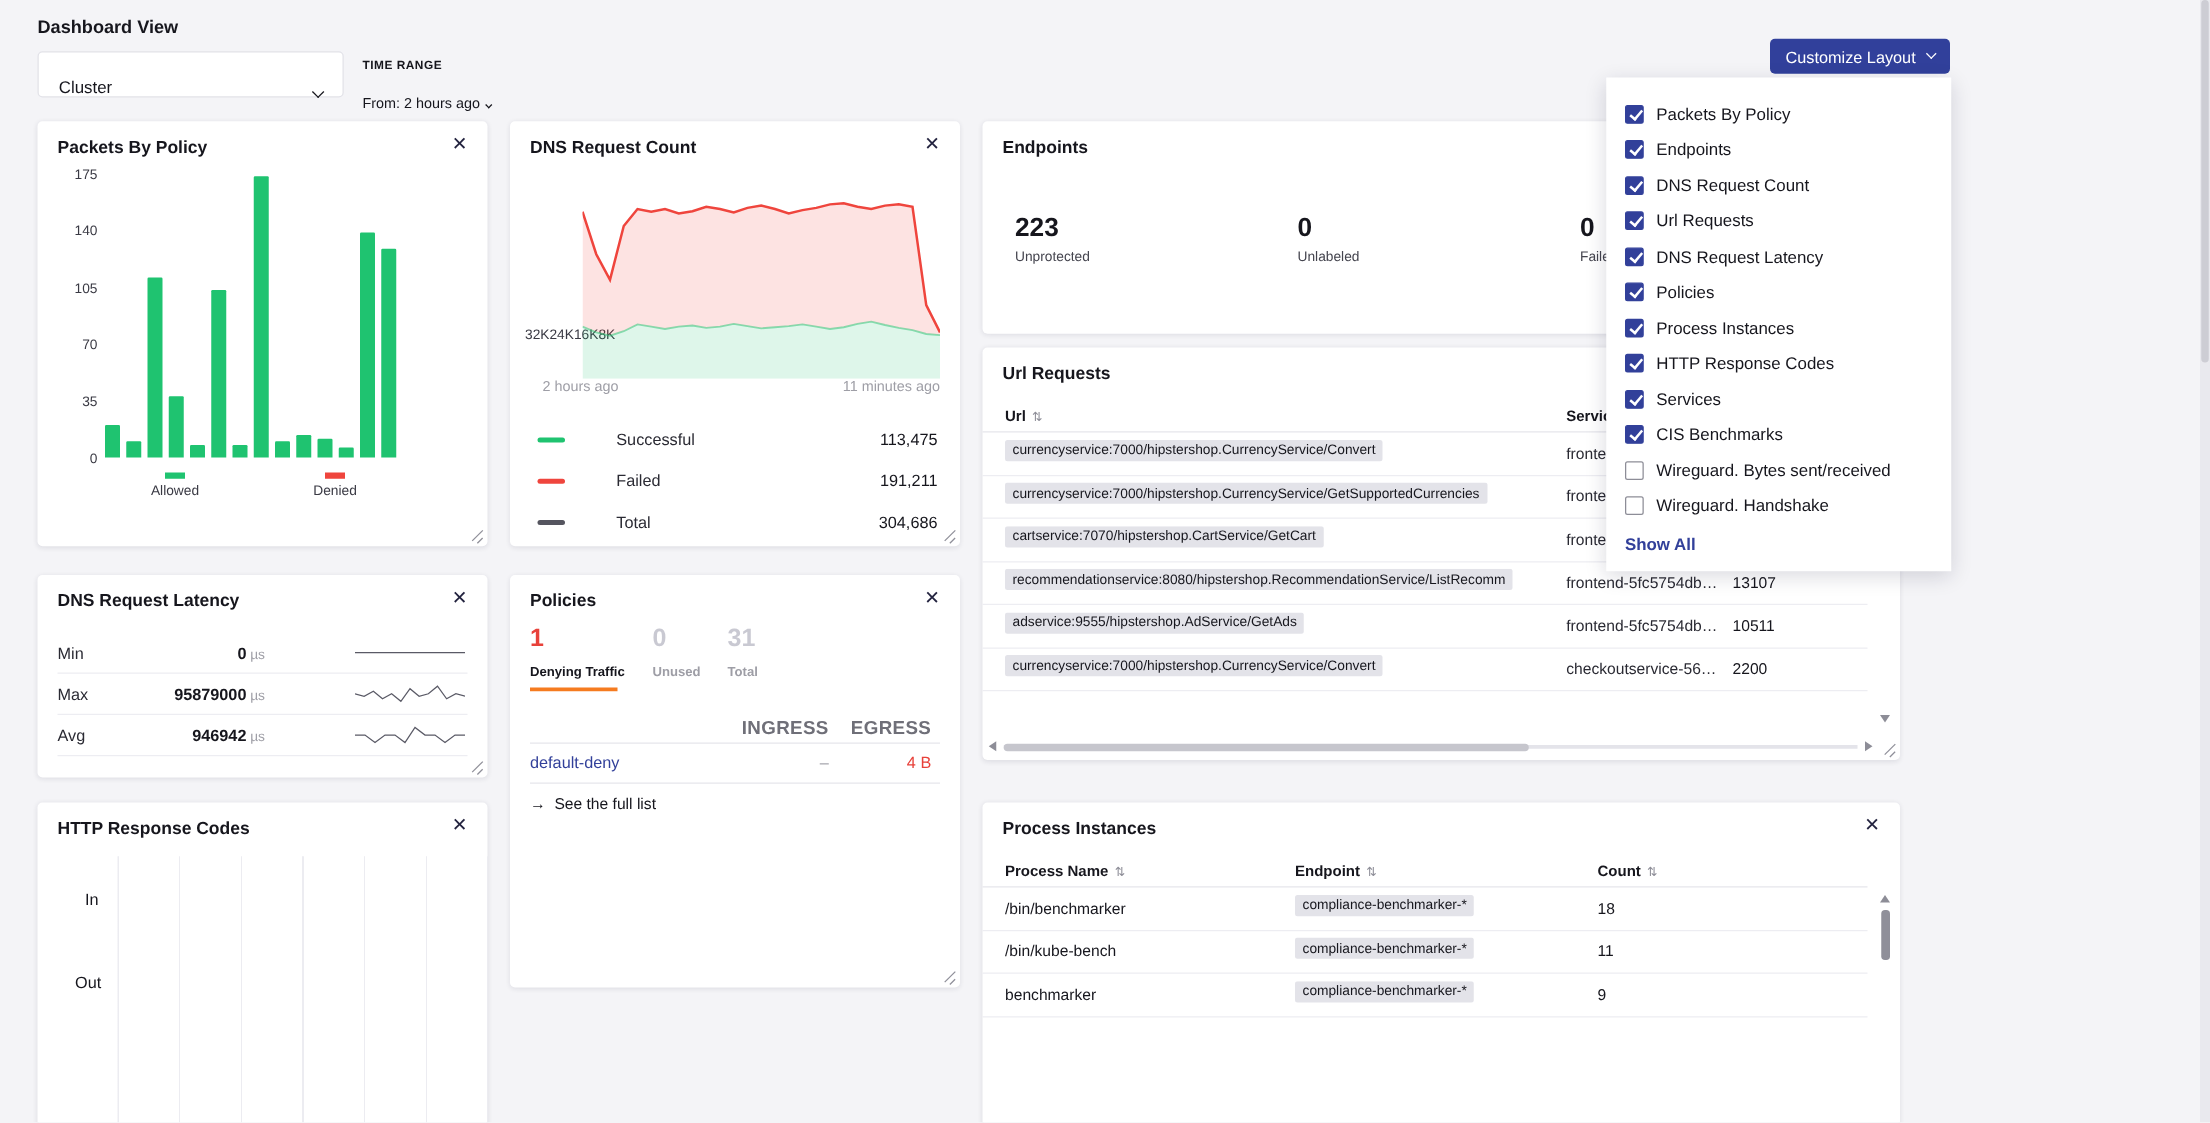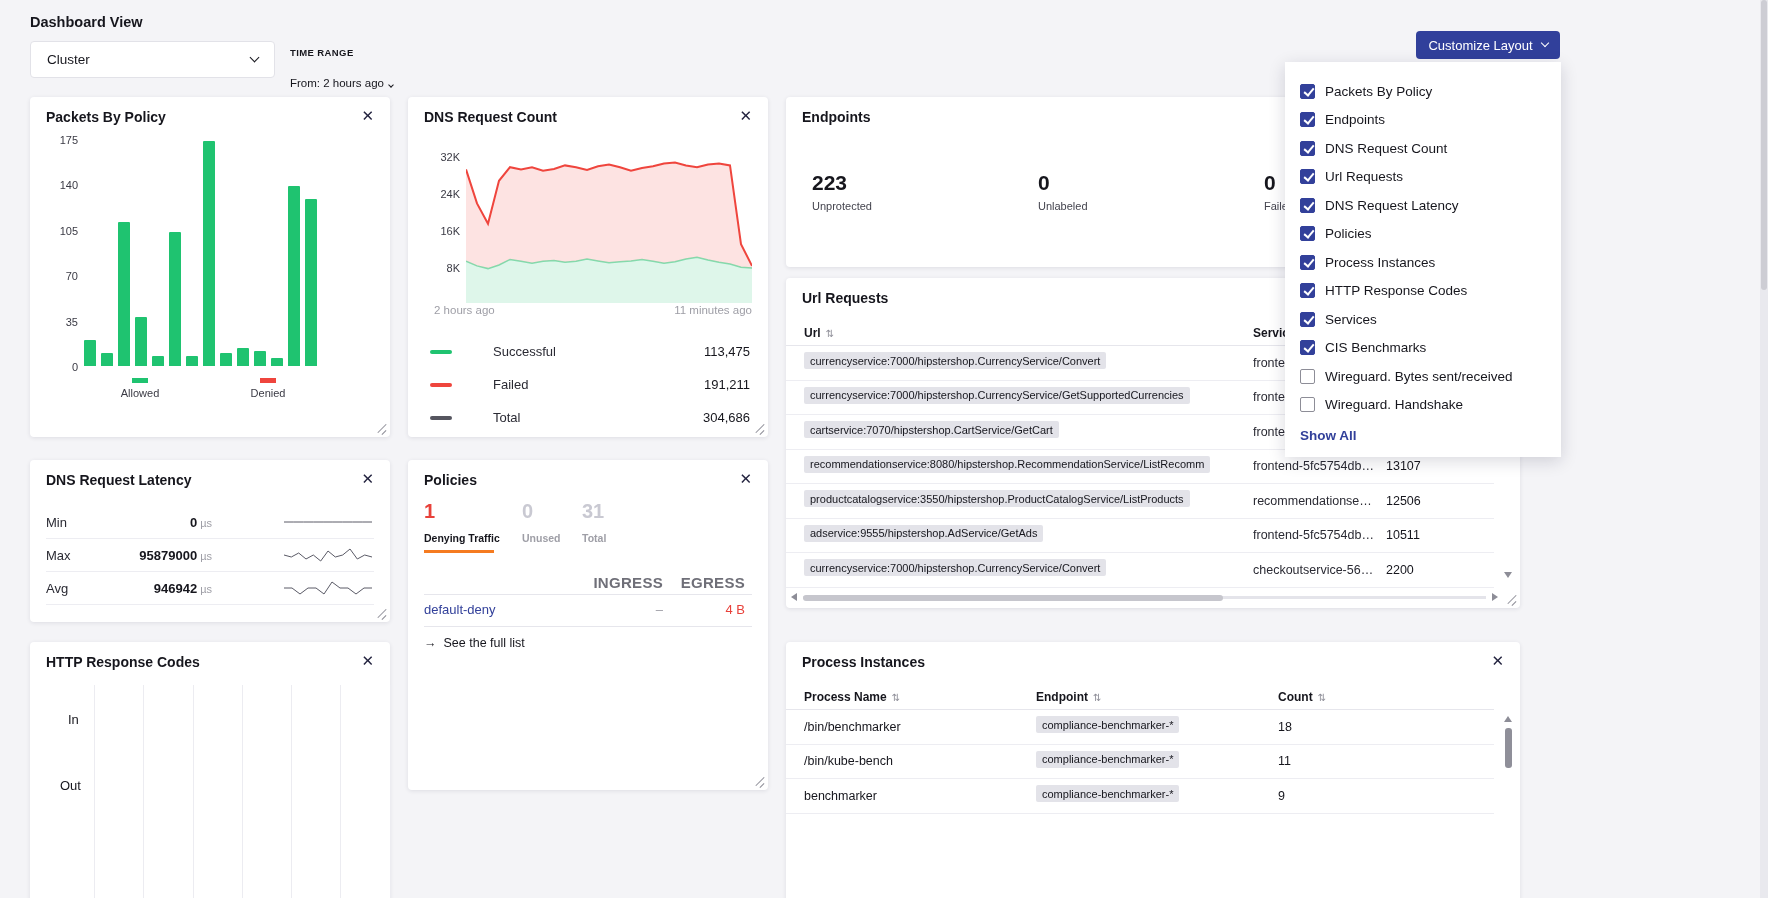--- a/index.html
+++ b/index.html
@@ -7,21 +7,21 @@
   .page {
     position: relative; width: 1768px; height: 898px; overflow: hidden;
     background:#f4f4f7;
     font-family: "Liberation Sans", "DejaVu Sans", sans-serif;
     color:#16161d;
   }
   .page-title { position:absolute; left:30px; top:14px; font-size:14.5px; font-weight:bold; }
   .view-select {
     position:absolute; left:30px; top:41px; width:245px; height:37px;
     background:#fff; border:1px solid #e2e2e8; border-radius:4px;
-    display:flex; align-items:center; padding:0 16px; font-size:13.5px; cursor:pointer;
+    display:flex; align-items:flex-end; padding:0 16px; font-size:13.5px; cursor:pointer;
   }
   .chev { display:inline-block; width:7px; height:7px; border-right:1.6px solid #16161d; border-bottom:1.6px solid #16161d; transform:rotate(45deg); margin-top:-4px; }
   .view-select .chev { margin-left:auto; }
   .chev.white { border-color:#fff; width:6px; height:6px; }
   .chev.tiny { width:4px; height:4px; border-width:1.2px; margin-left:5px; margin-top:-2px; }
   .time-range { position:absolute; left:290px; top:47px; }
   .tr-label { font-size:9.5px; font-weight:bold; letter-spacing:.4px; }
   .tr-value { font-size:11.5px; margin-top:19px; cursor:pointer; }
   .customize-btn {
     position:absolute; left:1384px; top:31px; width:144px; height:28px;
@@ -48,21 +48,21 @@
   .resize-handle::before { width:12px; right:-1px; bottom:5px; }
   .resize-handle::after { width:6px; right:0; bottom:1.5px; }
   .sort-icon { font-size:10px; color:#8d8d97; margin-left:5px; font-weight:normal; }
   
   .pbp-yticks { position:absolute; left:20px; top:37px; width:28px; height:239px; display:flex; flex-direction:column; justify-content:space-between; align-items:flex-end; font-size:11px; color:#3a3a44; }
   .pbp-bars { position:absolute; left:54px; top:44px; width:252px; height:225px; display:flex; align-items:flex-end; gap:5px; }
   .bar { width:12px; border-radius:1px 1px 0 0; }
   .tick-strip { position:absolute; top:281px; width:16px; height:5px; }
   .group-label { position:absolute; top:290px; font-size:11px; color:#3a3a44; transform:translateX(-50%); }
   
-  .dns-yticks { position:absolute; left:12px; top:54px; width:40px; height:123px; display:flex; flex-direction:column; justify-content:space-between; align-items:flex-end; font-size:11px; color:#3a3a44; }
+  .dns-yticks { position:absolute; left:12px; top:54px; width:40px; height:123px; display:flex; justify-content:space-between; align-items:flex-end; font-size:11px; color:#3a3a44; }
   #dns-area { position:absolute; left:58px; top:43px; width:286px; height:163px; }
   .dns-xlabels { position:absolute; left:26px; right:16px; top:207px; display:flex; justify-content:space-between; font-size:11.5px; color:#9e9ea6; }
   .dns-legend { position:absolute; left:0; right:0; top:238px; }
   .legend-row { display:flex; align-items:center; height:33px; }
   .dash { width:22px; height:4px; border-radius:2px; margin-left:22px; flex:none; }
   .legend-label { margin-left:41px; font-size:13px; color:#2a2a33; }
   .legend-value { margin-left:auto; margin-right:18px; font-size:13px; }
   
   .ep-stats { position:absolute; left:26px; top:74px; display:flex; }
   .ep-stat { width:226px; }
@@ -261,25 +261,20 @@
           <div class="url-cell"><span class="chip">cartservice:7070/hipstershop.CartService/GetCart</span></div>
           <div class="svc-cell">frontend-5fc5754db…</div>
           <div class="cnt-cell"></div>
         </div>
         <div class="t-row">
           <div class="url-cell"><span class="chip">recommendationservice:8080/hipstershop.RecommendationService/ListRecomm</span></div>
           <div class="svc-cell">frontend-5fc5754db…</div>
           <div class="cnt-cell">13107</div>
         </div>
         <div class="t-row">
-          <div class="url-cell"><span class="chip">productcatalogservice:3550/hipstershop.ProductCatalogService/ListProducts</span></div>
-          <div class="svc-cell">recommendationse…</div>
-          <div class="cnt-cell">12506</div>
-        </div>
-        <div class="t-row">
           <div class="url-cell"><span class="chip">adservice:9555/hipstershop.AdService/GetAds</span></div>
           <div class="svc-cell">frontend-5fc5754db…</div>
           <div class="cnt-cell">10511</div>
         </div>
         <div class="t-row">
           <div class="url-cell"><span class="chip">currencyservice:7000/hipstershop.CurrencyService/Convert</span></div>
           <div class="svc-cell">checkoutservice-56…</div>
           <div class="cnt-cell">2200</div>
         </div>
       </div>

